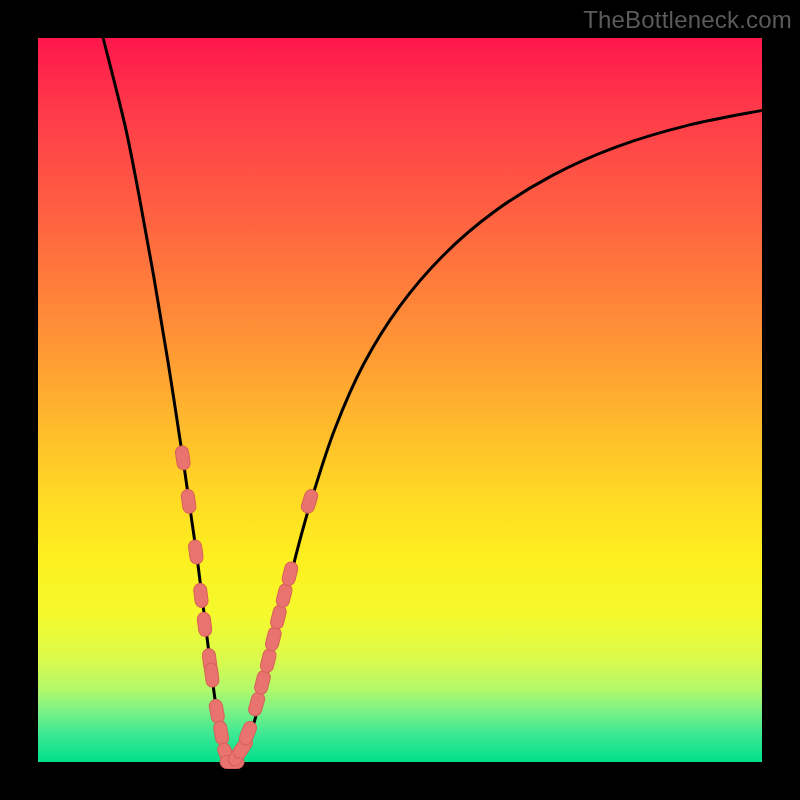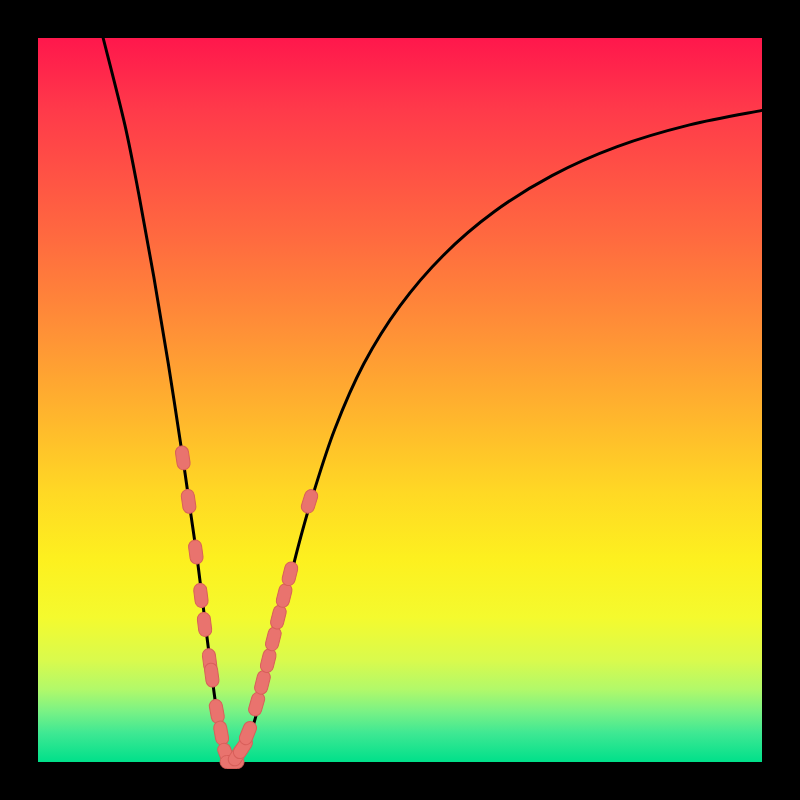--- a/index.html
+++ b/index.html
@@ -59,20 +59,21 @@
     top: 0;
     width: 724px;
     height: 724px;
     overflow: visible;
   }
 </style>
 </head>
 <body>
 
 <div class="frame">
+  <div class="watermark">TheBottleneck.com</div>
 
   <div class="plot-area">
     <svg class="curve-layer" viewBox="0 0 724 724" preserveAspectRatio="none">
       <g id="curve-group">
           <path d="M 65.16 0 C 68.78 14.479999999999999, 80.84666666666666 60.33333333333333, 86.88 86.88 C 92.91333333333333 113.42666666666666, 96.53333333333335 133.93999999999997, 101.36000000000001 159.27999999999997 C 106.18666666666668 184.61999999999998, 111.01333333333334 211.16666666666663, 115.84 238.91999999999996 C 120.66666666666667 266.6733333333333, 125.49333333333333 295.63333333333327, 130.32 325.79999999999995 C 135.14666666666665 355.96666666666664, 141.18 395.7866666666667, 144.8 419.92 C 148.42000000000002 444.05333333333334, 149.62666666666667 453.7066666666667, 152.04 470.6 C 154.45333333333332 487.49333333333334, 156.86666666666667 503.17999999999995, 159.28 521.28 C 161.69333333333333 539.38, 164.10666666666668 559.8933333333334, 166.52 579.2 C 168.93333333333334 598.5066666666667, 171.34666666666666 619.02, 173.76 637.12 C 176.17333333333332 655.22, 178.58666666666667 674.5266666666666, 181 687.8 C 183.41333333333333 701.0733333333333, 185.82666666666668 710.7266666666667, 188.24 716.76 C 190.65333333333334 722.7933333333333, 193.0666666666667 724, 195.48000000000002 724 C 197.89333333333335 724, 200.3066666666667 720.38, 202.72000000000003 716.76 C 205.13333333333335 713.14, 207.54666666666665 708.3133333333333, 209.95999999999998 702.28 C 212.3733333333333 696.2466666666667, 214.78666666666666 689.0066666666667, 217.2 680.56 C 219.61333333333332 672.1133333333332, 222.02666666666667 661.2533333333333, 224.44 651.6 C 226.85333333333332 641.9466666666667, 228.06 637.12, 231.68 622.64 C 235.3 608.16, 241.33333333333337 584.0266666666666, 246.16000000000003 564.72 C 250.98666666666668 545.4133333333334, 255.81333333333333 524.9, 260.64 506.8 C 265.46666666666664 488.7, 269.0866666666667 475.4266666666667, 275.12 456.12 C 281.1533333333333 436.81333333333333, 288.3933333333333 412.68, 296.84 390.96 C 305.28666666666663 369.23999999999995, 314.94 346.3133333333333, 325.8 325.79999999999995 C 336.66 305.28666666666663, 348.7266666666667 285.97999999999996, 362 267.88 C 375.2733333333333 249.78, 389.7533333333334 232.8866666666667, 405.44000000000005 217.20000000000005 C 421.1266666666667 201.51333333333338, 438.02000000000004 187.03333333333333, 456.12 173.76 C 474.21999999999997 160.48666666666665, 493.52666666666664 148.41999999999993, 514.04 137.55999999999995 C 534.5533333333333 126.69999999999995, 556.2733333333333 117.04666666666668, 579.2 108.60000000000002 C 602.1266666666668 100.15333333333336, 627.4666666666667 92.91333333333334, 651.6 86.88 C 675.7333333333333 80.84666666666665, 711.9333333333334 74.81333333333332, 724 72.39999999999998" fill="none" stroke="#000000" stroke-width="3" stroke-linecap="round"></path>
         </g>
       <g id="marker-group">
           <rect x="-12" y="-6.5" width="24" height="13" rx="6.5" fill="#e9736e" stroke="#d85f5a" stroke-width="1" transform="translate(144.8 419.92) rotate(81.46923439005188)"></rect>
           <rect x="-12" y="-6.5" width="24" height="13" rx="6.5" fill="#e9736e" stroke="#d85f5a" stroke-width="1" transform="translate(150.592 463.36) rotate(81.86989764584403)"></rect>
           <rect x="-12" y="-6.5" width="24" height="13" rx="6.5" fill="#e9736e" stroke="#d85f5a" stroke-width="1" transform="translate(157.832 514.04) rotate(82.40535663140854)"></rect>

